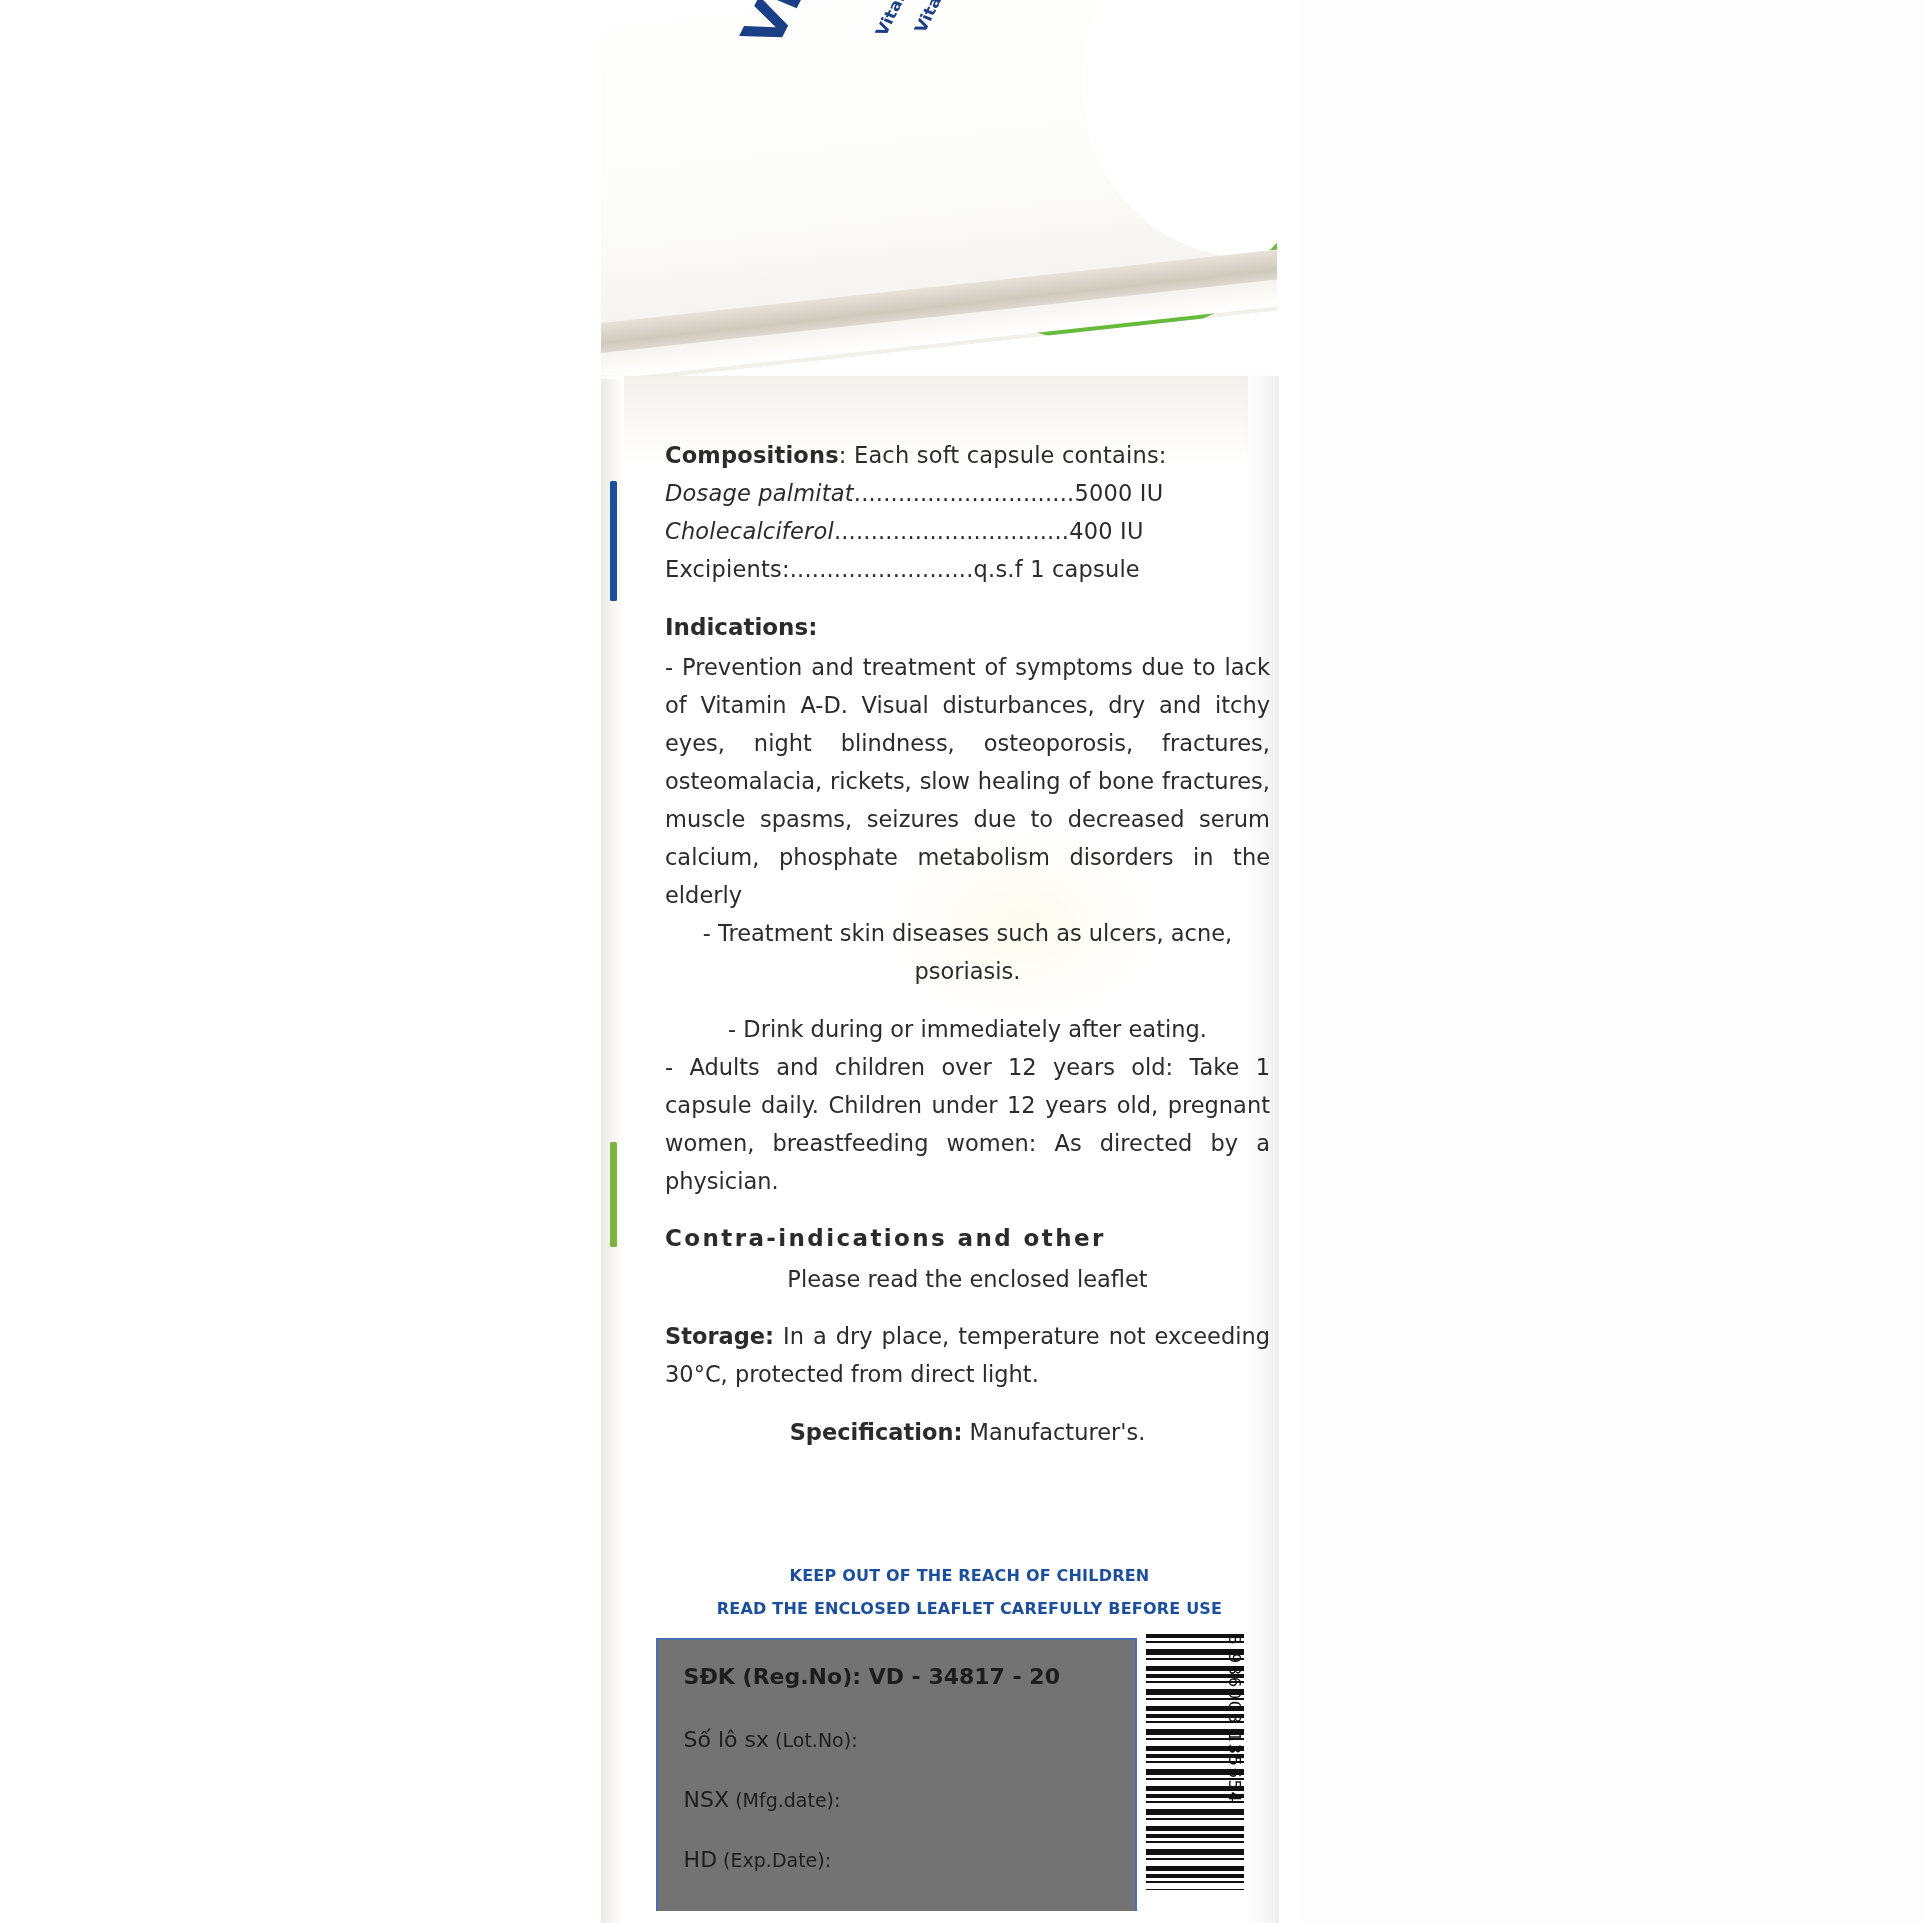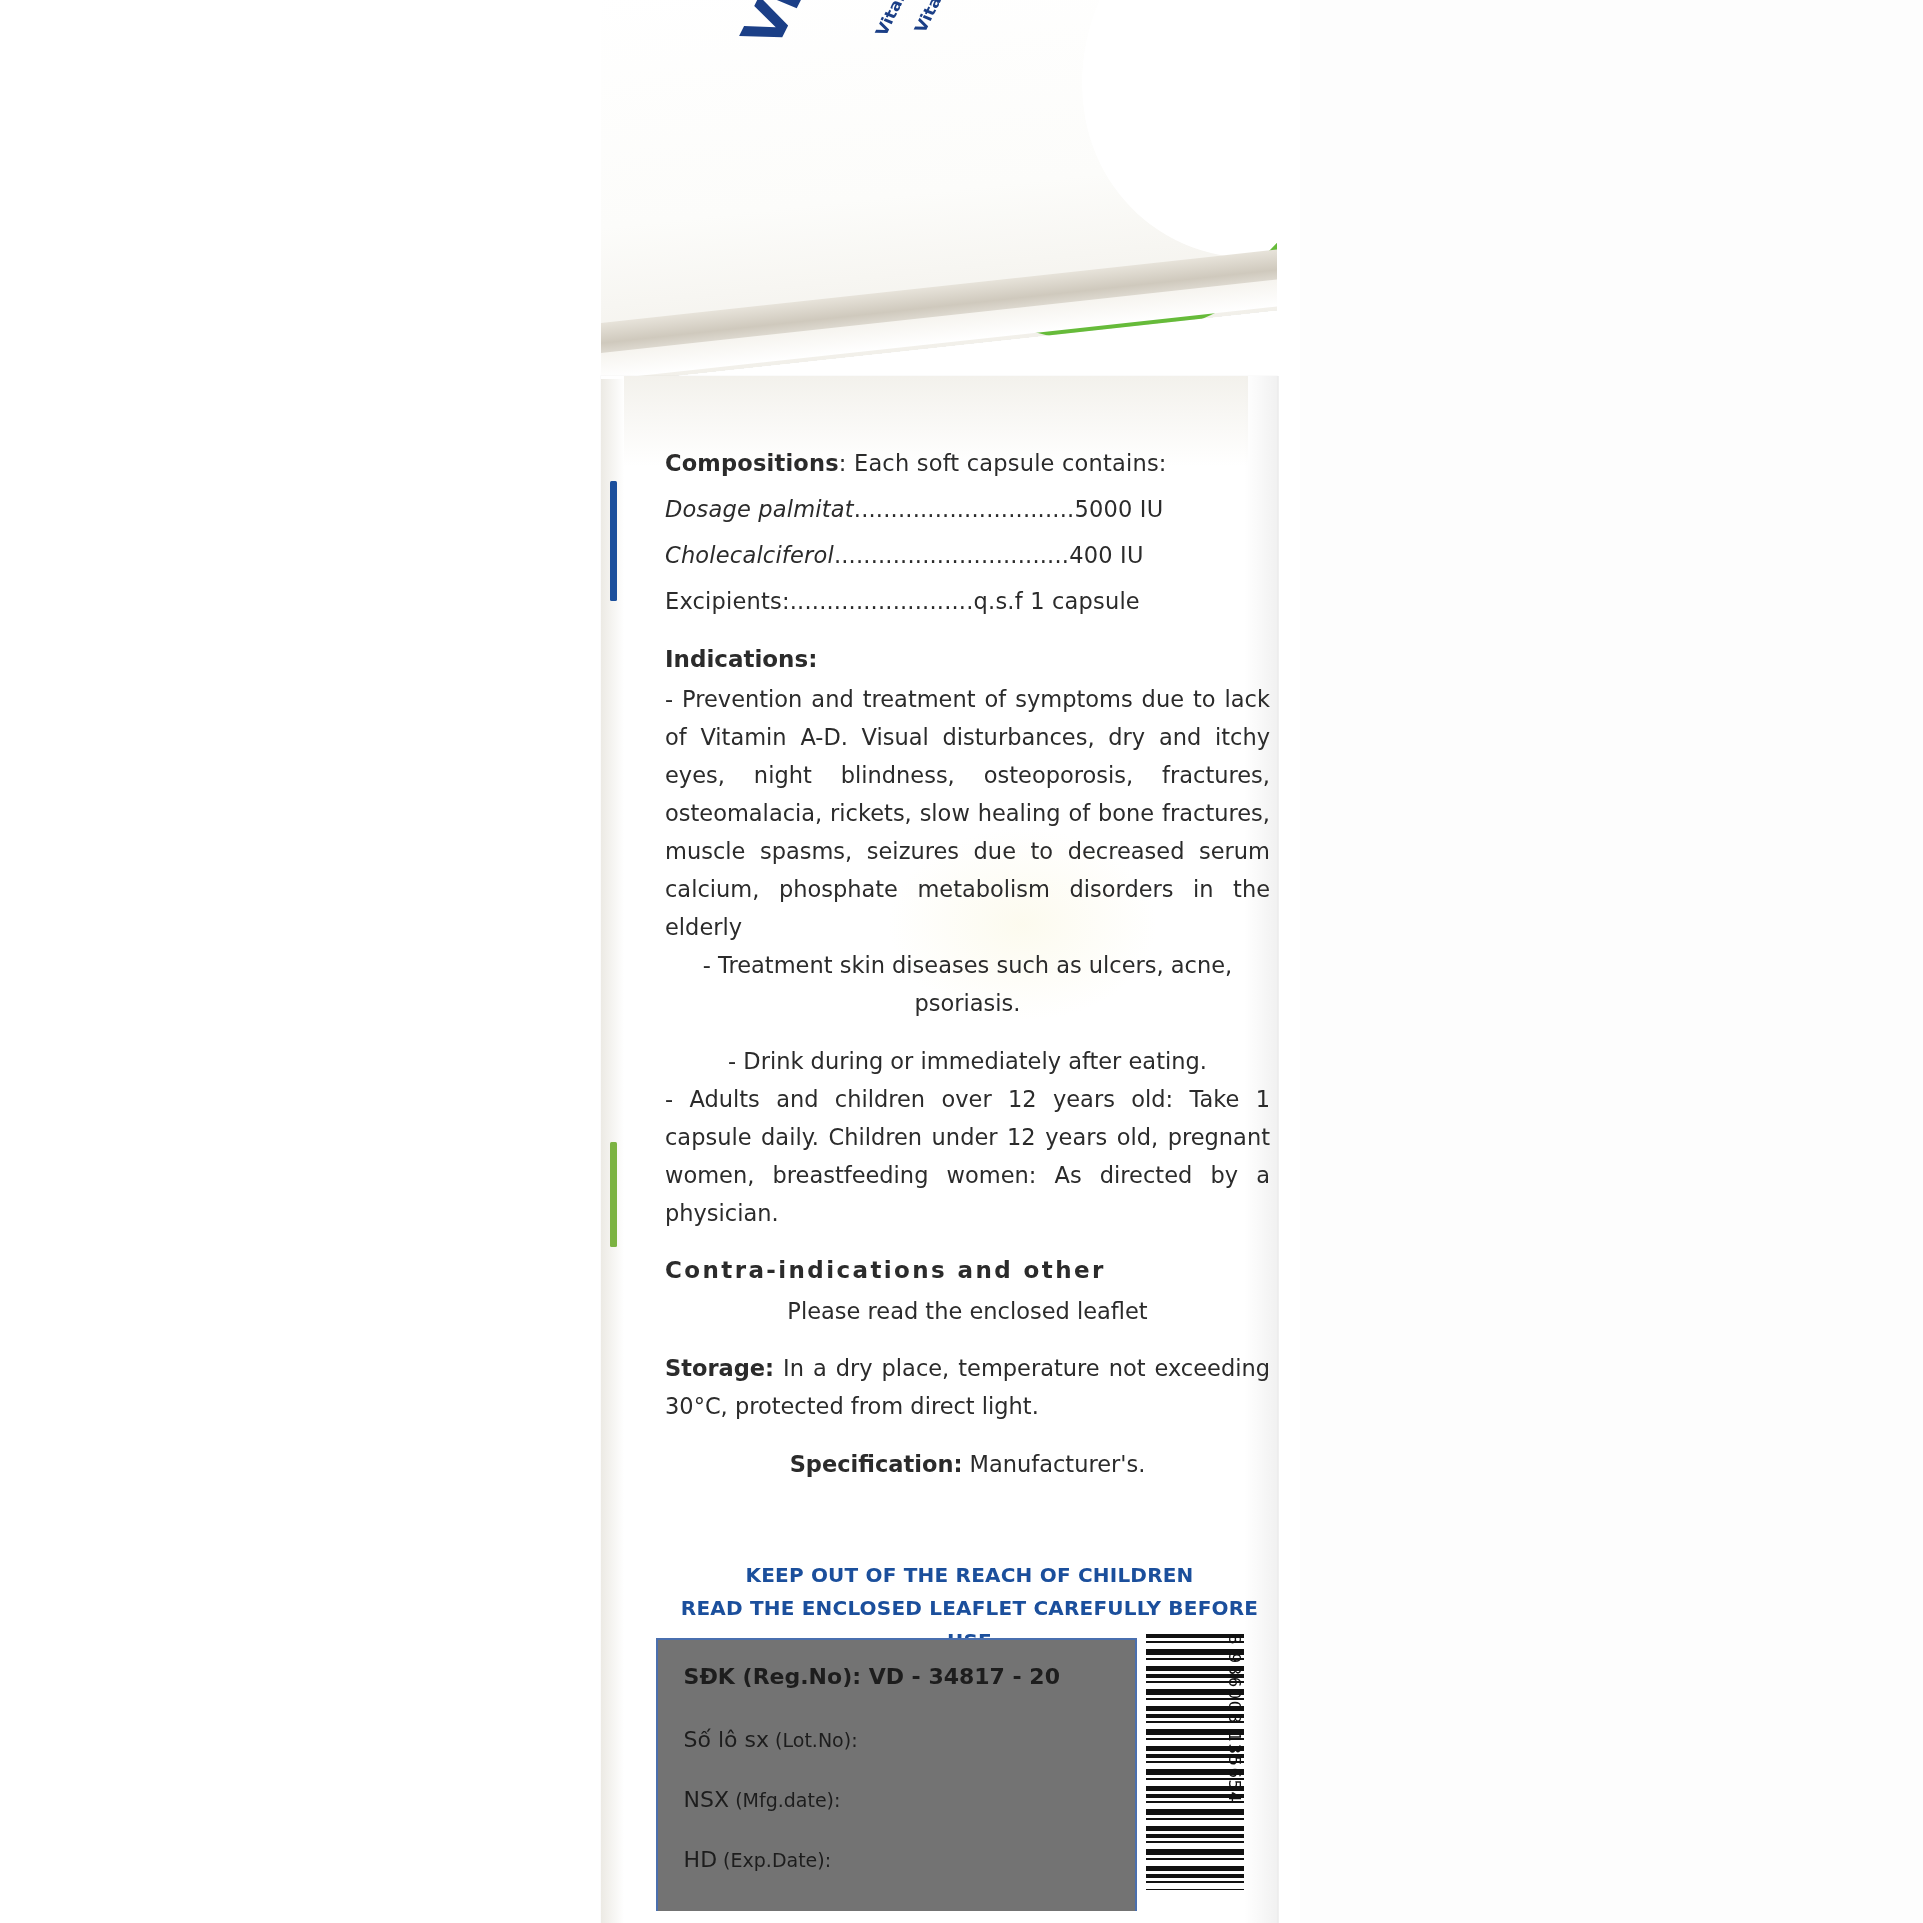--- a/index.html
+++ b/index.html
@@ -197,21 +197,20 @@
     top: 436px;
     width: 605px;
     color: #2b2b2b;
     font-family: "DejaVu Sans", sans-serif;
   }
   .block { margin-bottom: 19.5px; }
   .line {
     font-size: 22.5px;
     line-height: 38px;
     letter-spacing: 0.2px;
-    margin-top: 8px;
   }
   .lbl-bold { font-weight: bold; }
   .ital { font-style: italic; }
 
   .head {
     font-size: 23px;
     font-weight: bold;
     line-height: 39px;
     margin-bottom: 1.5px;
   }
@@ -227,21 +226,21 @@
 
   
   .warnings {
     position: absolute;
     left: 665px;
     top: 1559px;
     width: 609px;
     text-align: center;
     color: #1b4f9c;
     font-weight: bold;
-    font-size: 20px;
+    font-size: 16px;
     line-height: 33px;
     letter-spacing: 0.2px;
   }
   .warn-2 { text-align: center; }
 
   
   .batch-box {
     position: absolute;
     left: 656px;
     top: 1638px;

